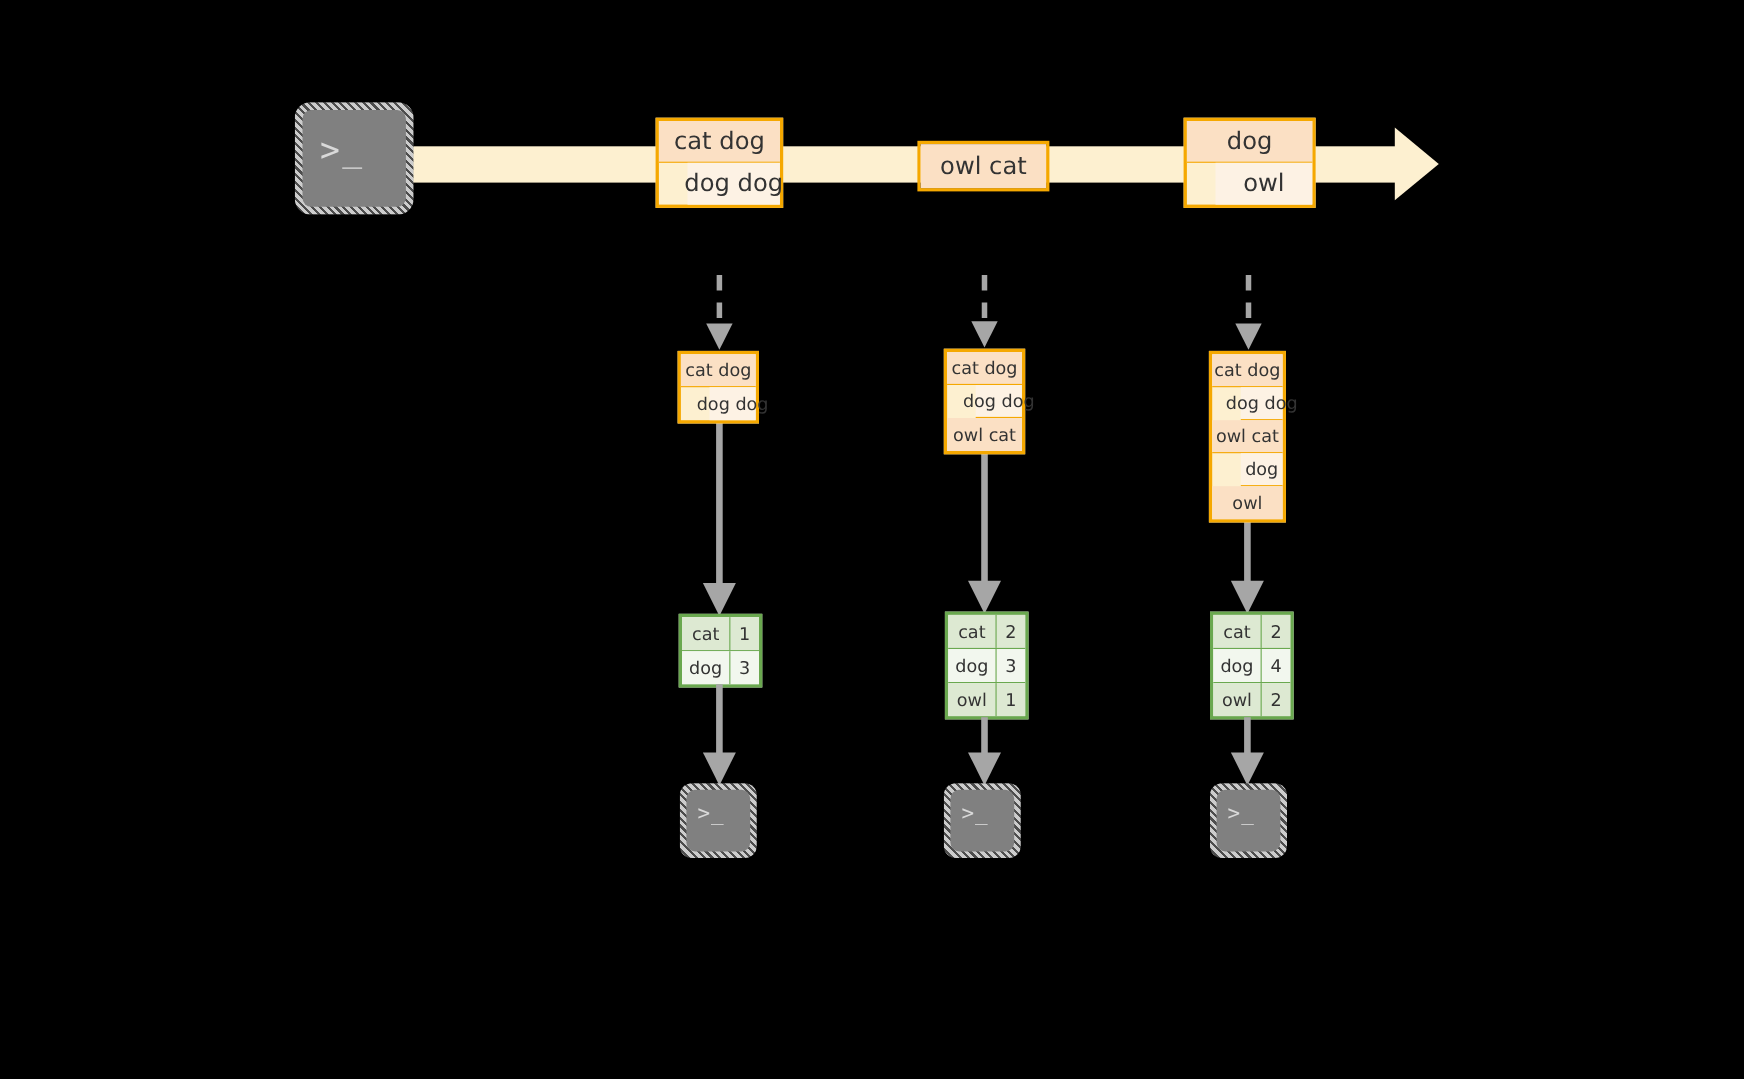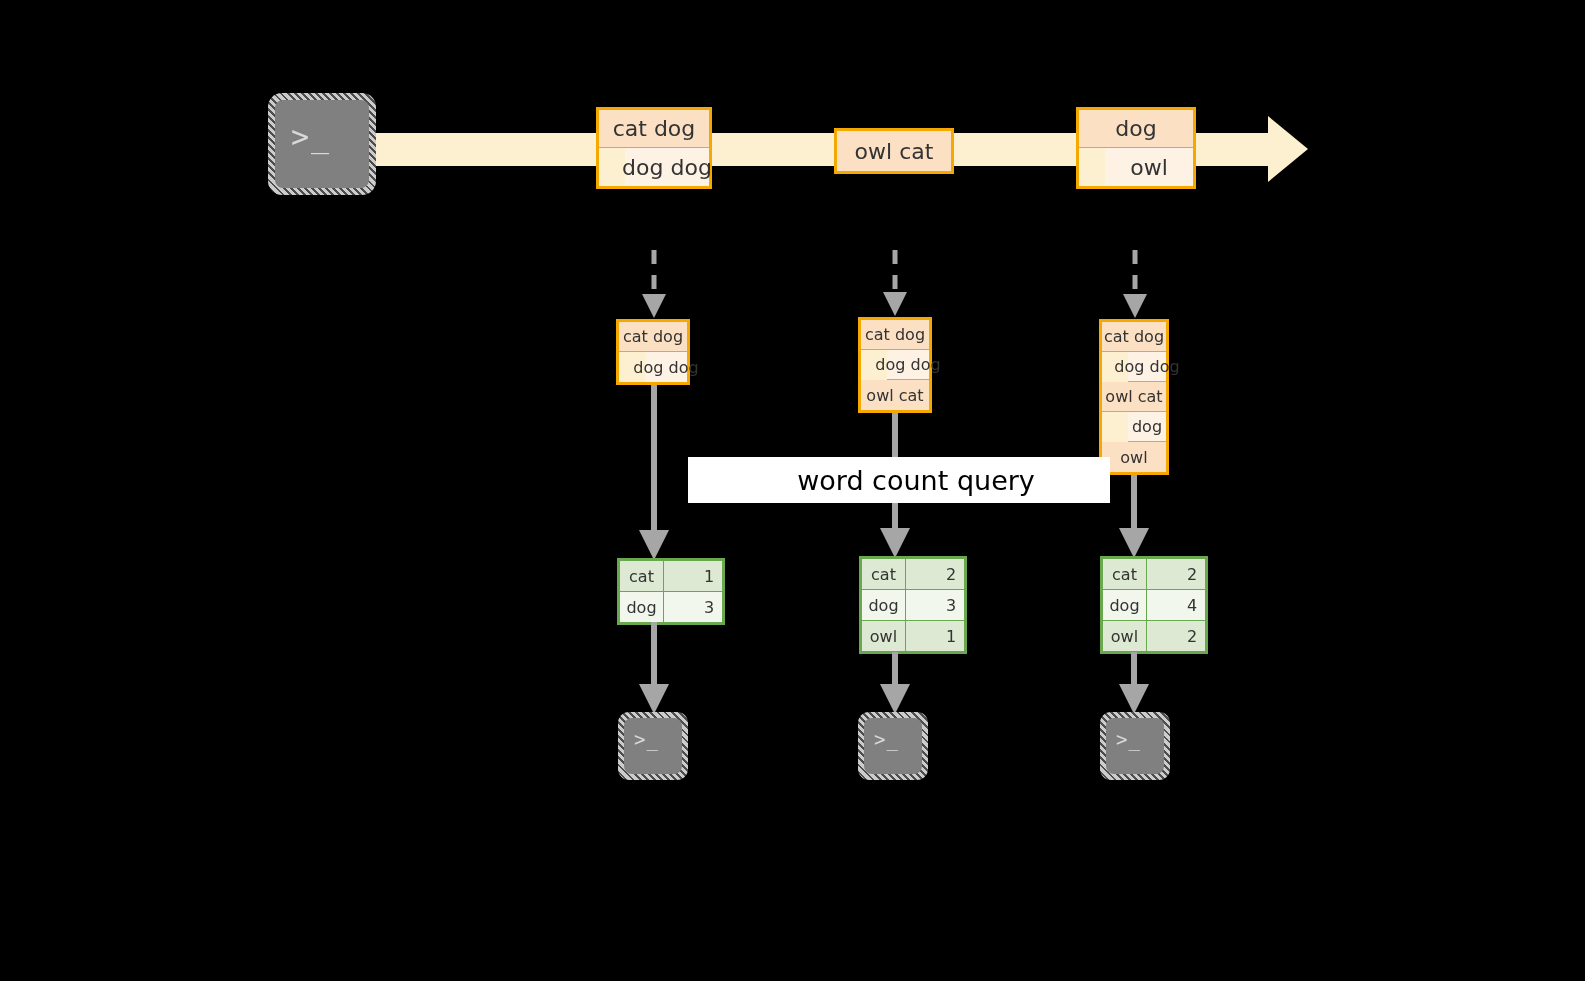--- a/index.html
+++ b/index.html
@@ -100,21 +100,20 @@
   
   .res-table {
     position: absolute;
     border: 3px solid #6aa84f;
     background: #eef6e8;
   }
   .res-row {
     display: flex;
     border-bottom: 1.5px solid #6aa84f;
     background: #dde9d2;
-    gap: 32px;
   }
   .res-row.alt { background: #f2f7ee; }
   .res-row:last-child { border-bottom: none; }
   .res-cell-key, .res-cell-val {
     display: flex;
     align-items: center;
     justify-content: center;
     font-size: 16px;
     height: 30px;
   }
@@ -213,23 +212,20 @@
   </div>
 
   <div class="rec-box batch-box" id="batch-3">
     <div class="rec-row">cat dog</div>
     <div class="rec-row alt">dog dog</div>
     <div class="rec-row">owl cat</div>
     <div class="rec-row alt">dog</div>
     <div class="rec-row">owl</div>
   </div>
 
-  <div id="query-band">
-    <span class="label">word count query</span>
-  </div>
 
   <div class="res-table" id="res-1">
     <div class="res-row">
       <div class="res-cell-key">cat</div>
       <div class="res-cell-val">1</div>
     </div>
     <div class="res-row alt">
       <div class="res-cell-key">dog</div>
       <div class="res-cell-val">3</div>
     </div>

